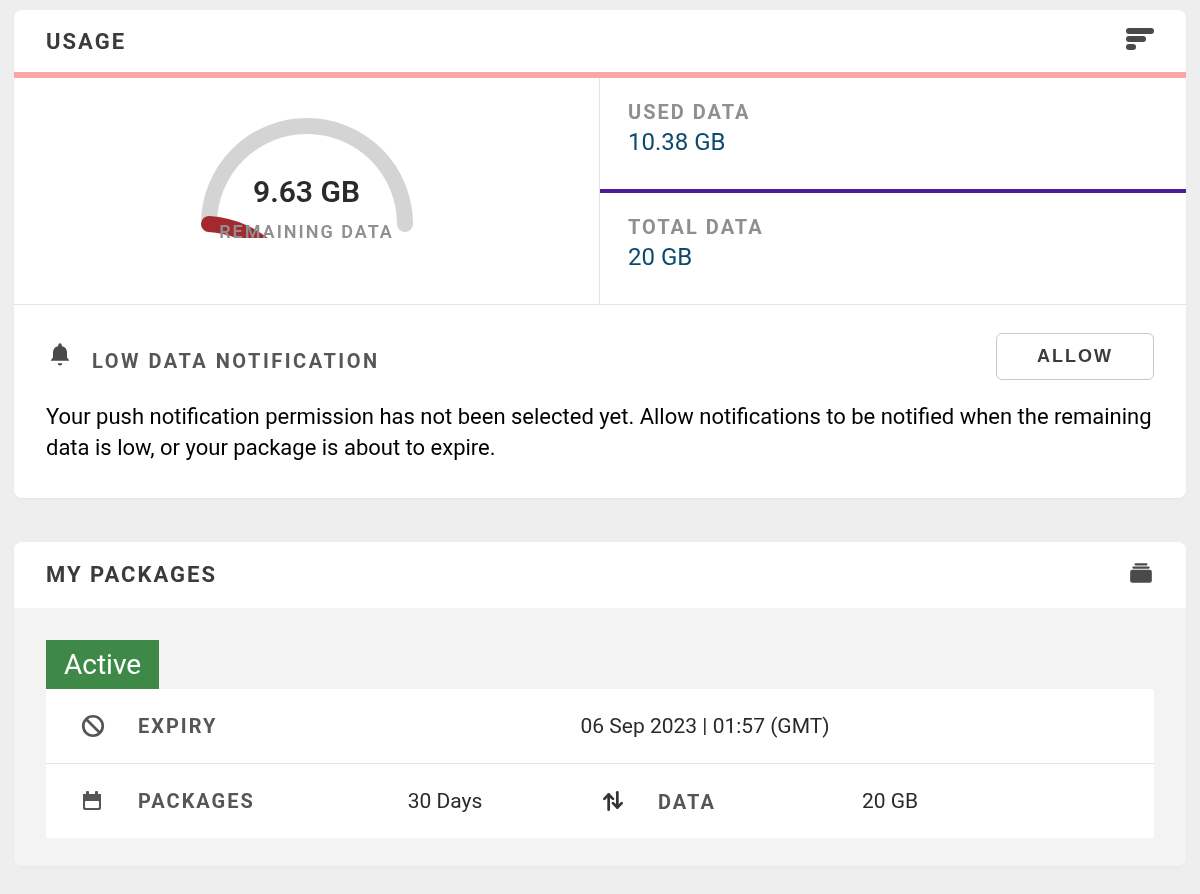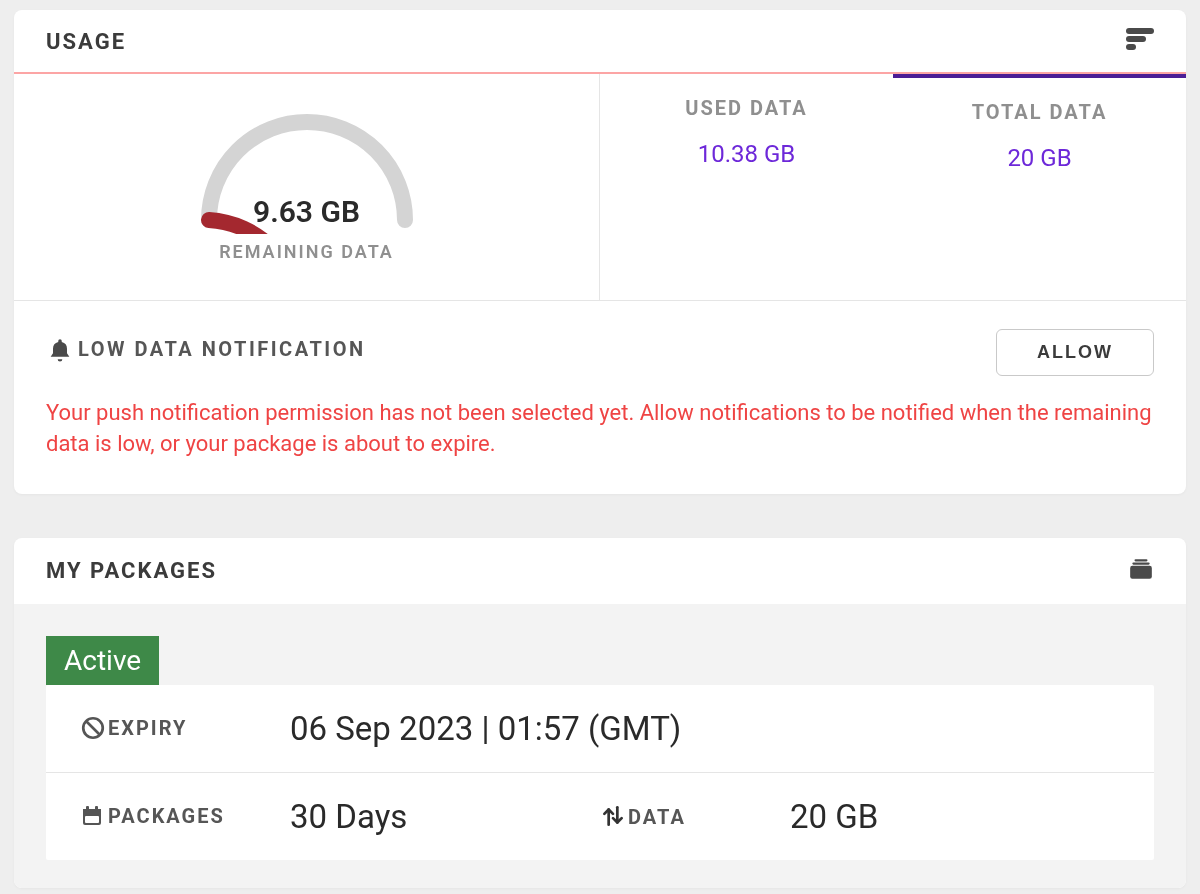--- a/index.html
+++ b/index.html
@@ -12,21 +12,21 @@
     background: #fff;
     border-radius: 8px;
     margin: 0 14px 44px 14px;
     box-shadow: 0 1px 3px rgba(0,0,0,0.04);
   }
   .card-header {
     display: flex;
     align-items: center;
     justify-content: space-between;
     padding: 18px 32px;
-    border-bottom: 2px solid #fca5a5;
+    border-bottom: 6px solid #fca5a5;
   }
   .card-header-title {
     font-size: 22px;
     font-weight: 700;
     letter-spacing: 2px;
     color: #3b3b3b;
   }
   .usage-body {
     display: flex;
   }
@@ -51,87 +51,85 @@
   .gauge-text {
     position: absolute;
     top: 66px;
     width: 100%;
     text-align: center;
   }
   .gauge-value {
     font-size: 30px;
     font-weight: 600;
     color: #2a2a2a;
-    margin-top: 24px;
   }
   .gauge-label {
     font-size: 18px;
     font-weight: 600;
     letter-spacing: 2px;
     color: #8f8f8f;
     margin-top: 12px;
   }
   .stats-col {
     width: 50%;
     display: flex;
-    flex-direction: row;
-    text-align: center;
+    flex-direction: column;
   }
   .stat-cell {
     flex: 1;
     padding: 22px 28px;
   }
   .stat-cell + .stat-cell {
     border-top: 4px solid #4c1d95;
   }
   .stat-label {
     font-size: 20px;
     font-weight: 700;
     letter-spacing: 2px;
     color: #8f8f8f;
   }
   .stat-value {
     font-size: 24px;
-    color: #6d28d9;
-    margin-top: 20px;
+    color: #0c4a6e;
+    margin-top: 4px;
   }
   .notif-section {
     border-top: 1px solid #e5e5e5;
     padding: 28px 32px 34px 32px;
   }
   .notif-head {
     display: flex;
     align-items: center;
     justify-content: space-between;
   }
   .notif-left {
     display: flex;
-    align-items: flex-start;
-    gap: 4px;
+    align-items: flex-end;
+    gap: 18px;
   }
   .notif-title {
     font-size: 20px;
     font-weight: 700;
     letter-spacing: 2.5px;
     color: #565656;
   }
   .allow-btn {
     background: #fff;
     border: 1px solid #c9c9c9;
     border-radius: 6px;
     padding: 12px 40px;
     font-size: 18px;
     font-weight: 700;
     letter-spacing: 2px;
     color: #3b3b3b;
     cursor: pointer;
   }
   .notif-desc {
     font-size: 22px;
-    color: #ef4444;
+    color: #000000;
     margin-top: 22px;
     line-height: 1.4;
   }
   .packages-body {
     padding: 32px 32px 28px 32px;
     background: #f3f3f3;
     border-radius: 0 0 8px 8px;
   }
   .status-badge {
     display: inline-block;
@@ -156,25 +154,26 @@
     width: 28px;
     display:flex;
     align-items:center;
     color:#555;
   }
   .field-label {
     font-size: 20px;
     font-weight: 700;
     letter-spacing: 2px;
     color: #565656;
-    margin-left: 0;
+    margin-left: 30px;
   }
   .field-value {
-    font-size: 33px;
+    font-size: 21px;
     color: #2a2a2a;
+    text-align: center;
   }
   .col-label { display:flex; align-items:center; width: 210px; }
   .col-value { flex: 1; }
   .col-label2 { display:flex; align-items:flex-end; width: 190px; }
   .col-value2 { width: 200px; }
   .chart-icon { color:#4a4a4a; }
 </style>
 </head>
 <body>
 

